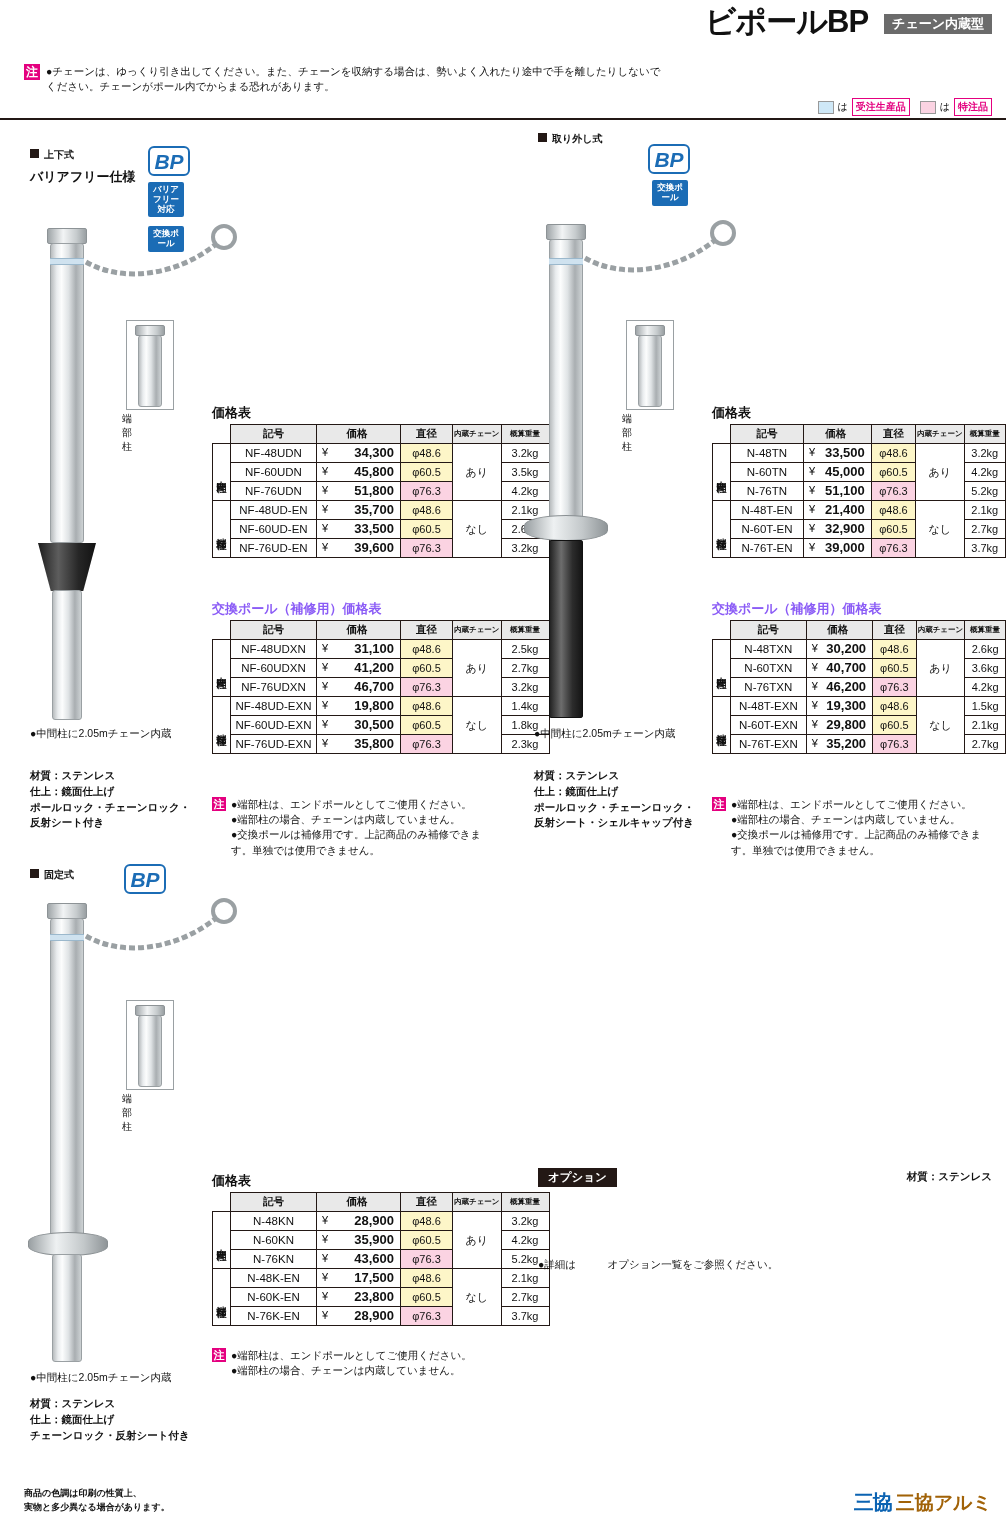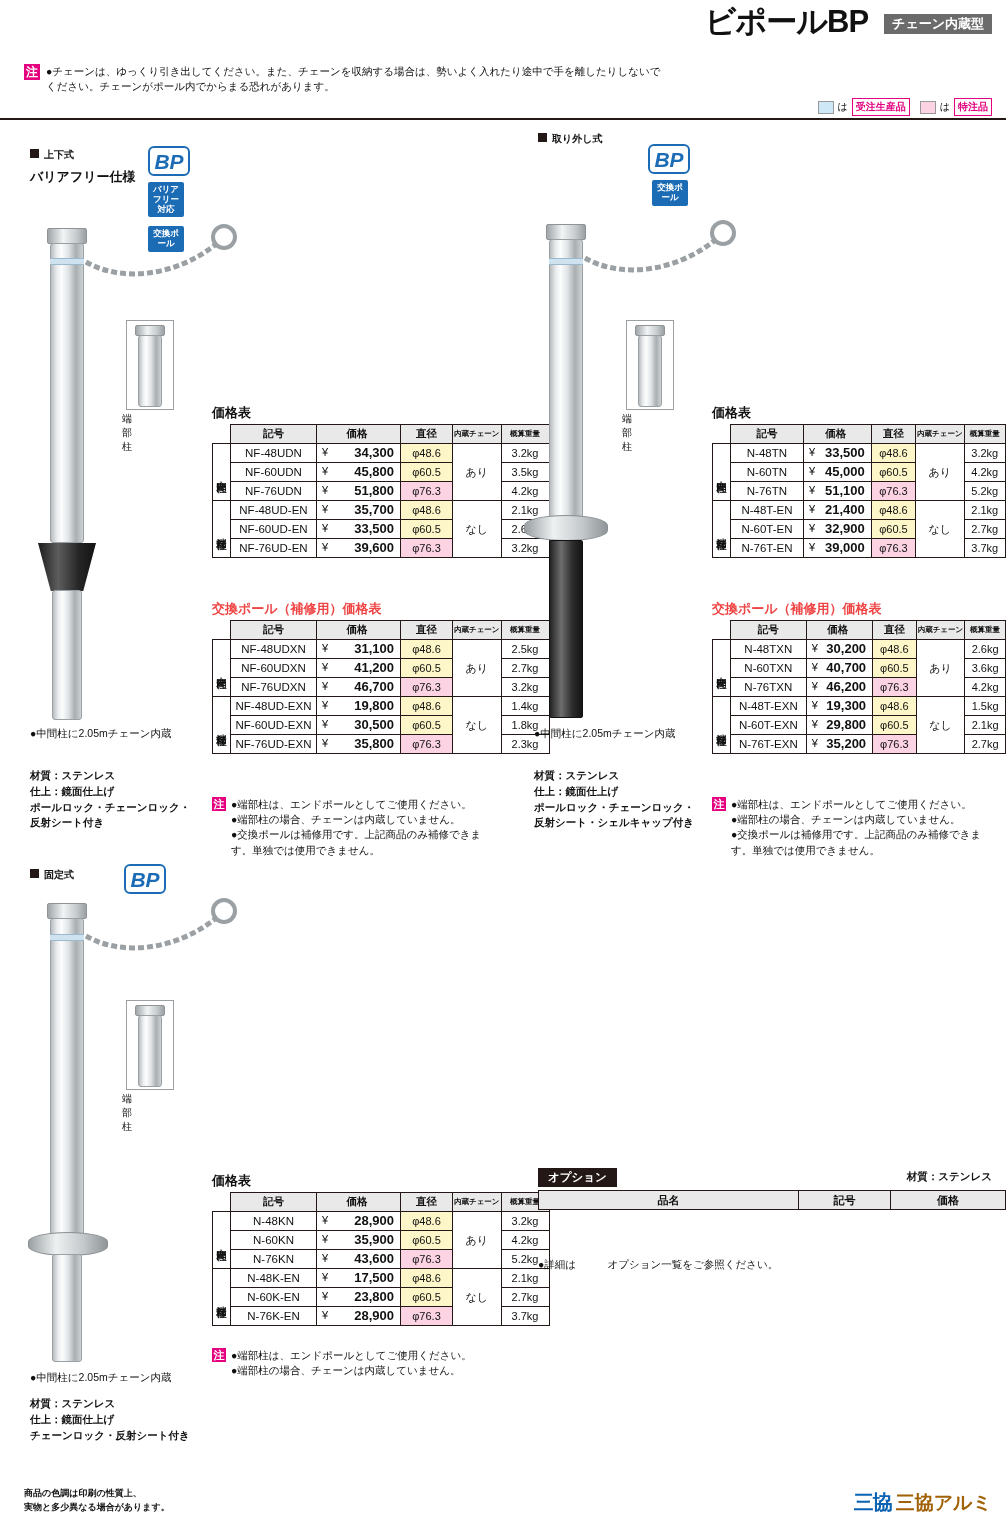--- a/index.html
+++ b/index.html
@@ -91,21 +91,21 @@
   .inset-box {
     position:absolute; border:1px solid #9aa0a3; background:#fff;
   }
   .inset-cap-label { position:absolute; font-size:10px; }
   .chain { position:absolute; }
   .bulletline { position:absolute; font-size:10.5px; }
   .matspec { position:absolute; font-size:10.5px; line-height:1.5; font-weight:bold; }
 
   
   .tbl-cap { position:absolute; font-size:13px; font-weight:bold; }
-  .tbl-cap.blue { color:#ef4444;font-family:Liberation Mono, monospace; }
+  .tbl-cap.blue { color:#8b5cf6;font-family:Liberation Mono, monospace; }
   table.price { position:absolute; border-collapse:collapse; font-size:11px; }
   table.price th, table.price td {
     border:1px solid #231815; padding:0 3px; height:19px; text-align:center;
     white-space:nowrap; line-height:1.1;
   }
   table.price th { background:#e9e9e9; font-weight:bold; font-size:10.5px; }
   table.price th.small { font-size:7.5px; line-height:1.05; padding:0 1px; }
   .c-code { width:86px; font-size:11.5px; }
   .c-price { width:84px; text-align:right !important; padding-right:6px !important; font-size:13px; font-weight:bold; }
   .c-price .y { float:left; font-size:11px; font-weight:normal; padding-left:2px; }
@@ -539,25 +539,20 @@
   <div class="note2" style="left:212px; top:1348px; width:290px;">
     <div class="m">注</div>
     <div class="tx" style="white-space:pre-line;">●端部柱は、エンドポールとしてご使用ください。
 ●端部柱の場合、チェーンは内蔵していません。</div>
   </div>
 
   <div class="opt-head" style="left:538px; top:1168px;">オプション</div>
   <div class="opt-mat" style="right:14px; top:1170px;">材質：ステンレス</div>
   <table class="opt" style="left:538px; top:1190px;">
     <tbody>
-        <tr>
-      <th class="opt-name" style="text-align:center;">品名</th>
-      <th class="opt-code">記号</th>
-      <th class="opt-price" style="text-align:center;font-weight:bold;">価格</th>
-    </tr>
   </tbody>
     </table>
   <div class="opt-foot" style="left:538px; top:1258px;">●詳細は　　　オプション一覧をご参照ください。</div>
 
   <div class="foot-note" style="white-space:pre-line;">商品の色調は印刷の性質上、
 実物と多少異なる場合があります。</div>
   <div class="brand">
     <span class="mk">三協</span>
     <span class="mkname">三協アルミ</span>
   </div>

